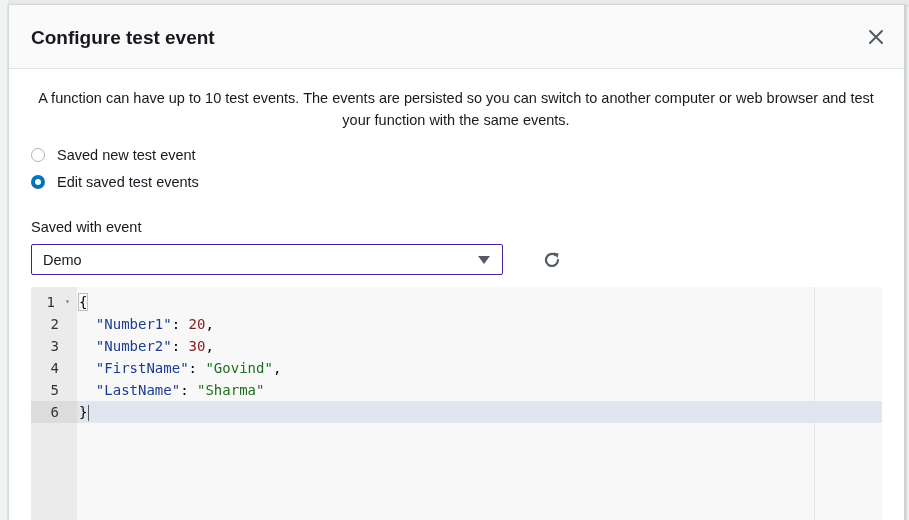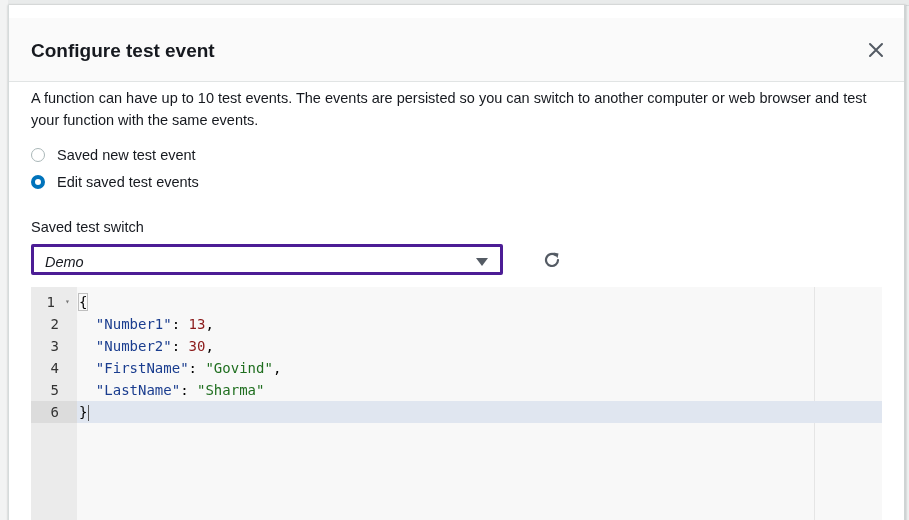--- a/index.html
+++ b/index.html
@@ -11,43 +11,43 @@
   }
   .bg-strip { position:absolute; left:0; top:0; width:909px; height:5px; background:#e9ebeb; border-bottom:1px solid #d5dbdb; }
   .bg-left { position:absolute; left:0; top:0; width:8px; height:520px; background:#f2f3f3; }
   .modal {
     position:absolute; left:8px; top:5px; width:895px; height:530px;
     background:#ffffff; box-shadow:0 0 2px rgba(0,0,0,0.25);
     border-left:1px solid #d5dbdb; border-right:2px solid #cfd4d4;
   }
   .modal-header {
     position:absolute; left:0; top:0; width:100%; height:63px;
-    background:#fafafa; border-bottom:1px solid #e1e4e4;margin-top:13px;
+    background:#fafafa; border-bottom:1px solid #e1e4e4;
   }
   .modal-title {
     position:absolute; left:22px; top:22px; font-size:19px; font-weight:bold; color:#16191f;
   }
   .close-btn {
     position:absolute; right:16px; top:20px; width:24px; height:24px; cursor:pointer;
     display:flex; align-items:center; justify-content:center;
   }
   .desc {
-    position:absolute; left:22px; top:82px; width:850px; font-size:14.5px; line-height:22px; color:#16191f;
+    position:absolute; left:22px; top:82px; width:850px; font-size:14.5px; line-height:22px; color:#16191f;text-align:center;
   }
   .radio-row {
     position:absolute; left:22px; display:flex; align-items:center; font-size:14.5px; cursor:pointer;
   }
   .radio {
     width:12px; height:12px; border-radius:50%; border:1px solid #aab7b8; background:#fff; margin-right:12px; box-sizing:content-box;
   }
   .radio.checked { border:4px solid #0073bb; width:6px; height:6px; }
   .field-label { position:absolute; left:22px; top:214px; font-size:14.5px; }
   .select {
-    position:absolute; left:22px; top:239px; width:472px; height:31px; border:3px solid #4c1d95; border-radius:2px;
-    background:#fff; box-sizing:border-box; cursor:pointer;font-style:italic;
+    position:absolute; left:22px; top:239px; width:472px; height:31px; border:1px solid #4c1d95; border-radius:2px;
+    background:#fff; box-sizing:border-box; cursor:pointer;
   }
   .select-value { position:absolute; left:11px; top:7px; font-size:14.5px; }
   .select-caret { position:absolute; right:12px; top:11px; width:0; height:0;
     border-left:6px solid transparent; border-right:6px solid transparent; border-top:8px solid #545b64; }
   .refresh-btn { position:absolute; left:531px; top:243px; width:24px; height:24px; cursor:pointer; display:flex; align-items:center; justify-content:center; }
   .editor {
     position:absolute; left:22px; top:282px; width:851px; height:240px; background:#f8f8f8; overflow:hidden;
     font-family:"DejaVu Sans Mono", "Liberation Mono", monospace; font-size:14px;
   }
   .gutter { position:absolute; left:0; top:0; width:46px; height:100%; background:#ebebeb; }
@@ -85,21 +85,21 @@
 
   <label class="radio-row" style="top:142px;">
     <span class="radio"></span>
     <span>Saved new test event</span>
   </label>
   <label class="radio-row" style="top:169px;">
     <span class="radio checked"></span>
     <span>Edit saved test events</span>
   </label>
 
-  <div class="field-label">Saved test switch</div>
+  <div class="field-label">Saved with event</div>
   <div class="select">
     <span class="select-value">Demo</span>
     <span class="select-caret"></span>
   </div>
   <div class="refresh-btn">
     <svg width="20" height="20" viewBox="0 0 20 20">
       <path d="M16 10 A6 6 0 1 1 13.5 5.1" fill="none" stroke="#545b64" stroke-width="2.2" stroke-linecap="round"></path>
       <path d="M11.5 2.5 L16.5 3.5 L15.5 8.2 Z" fill="#545b64"></path>
     </svg>
   </div>
@@ -112,21 +112,21 @@
       <div class="ln-wrap">
           <span class="ln" style="width:24px;">1</span>
           <span class="fold">▾</span>
         </div>
       <span class="code"><span class="bracket-box">{</span></span>
     </div>
     <div class="line" style="top:26px;">
       <div class="ln-wrap">
           <span class="ln" style="width:28px;">2</span>
         </div>
-      <span class="code">  <span class="k">"Number1"</span>: <span class="n">13</span><span>,</span></span>
+      <span class="code">  <span class="k">"Number1"</span>: <span class="n">20</span><span>,</span></span>
     </div>
     <div class="line" style="top:48px;">
       <div class="ln-wrap">
           <span class="ln" style="width:28px;">3</span>
         </div>
       <span class="code">  <span class="k">"Number2"</span>: <span class="n">30</span><span>,</span></span>
     </div>
     <div class="line" style="top:70px;">
       <div class="ln-wrap">
           <span class="ln" style="width:28px;">4</span>

